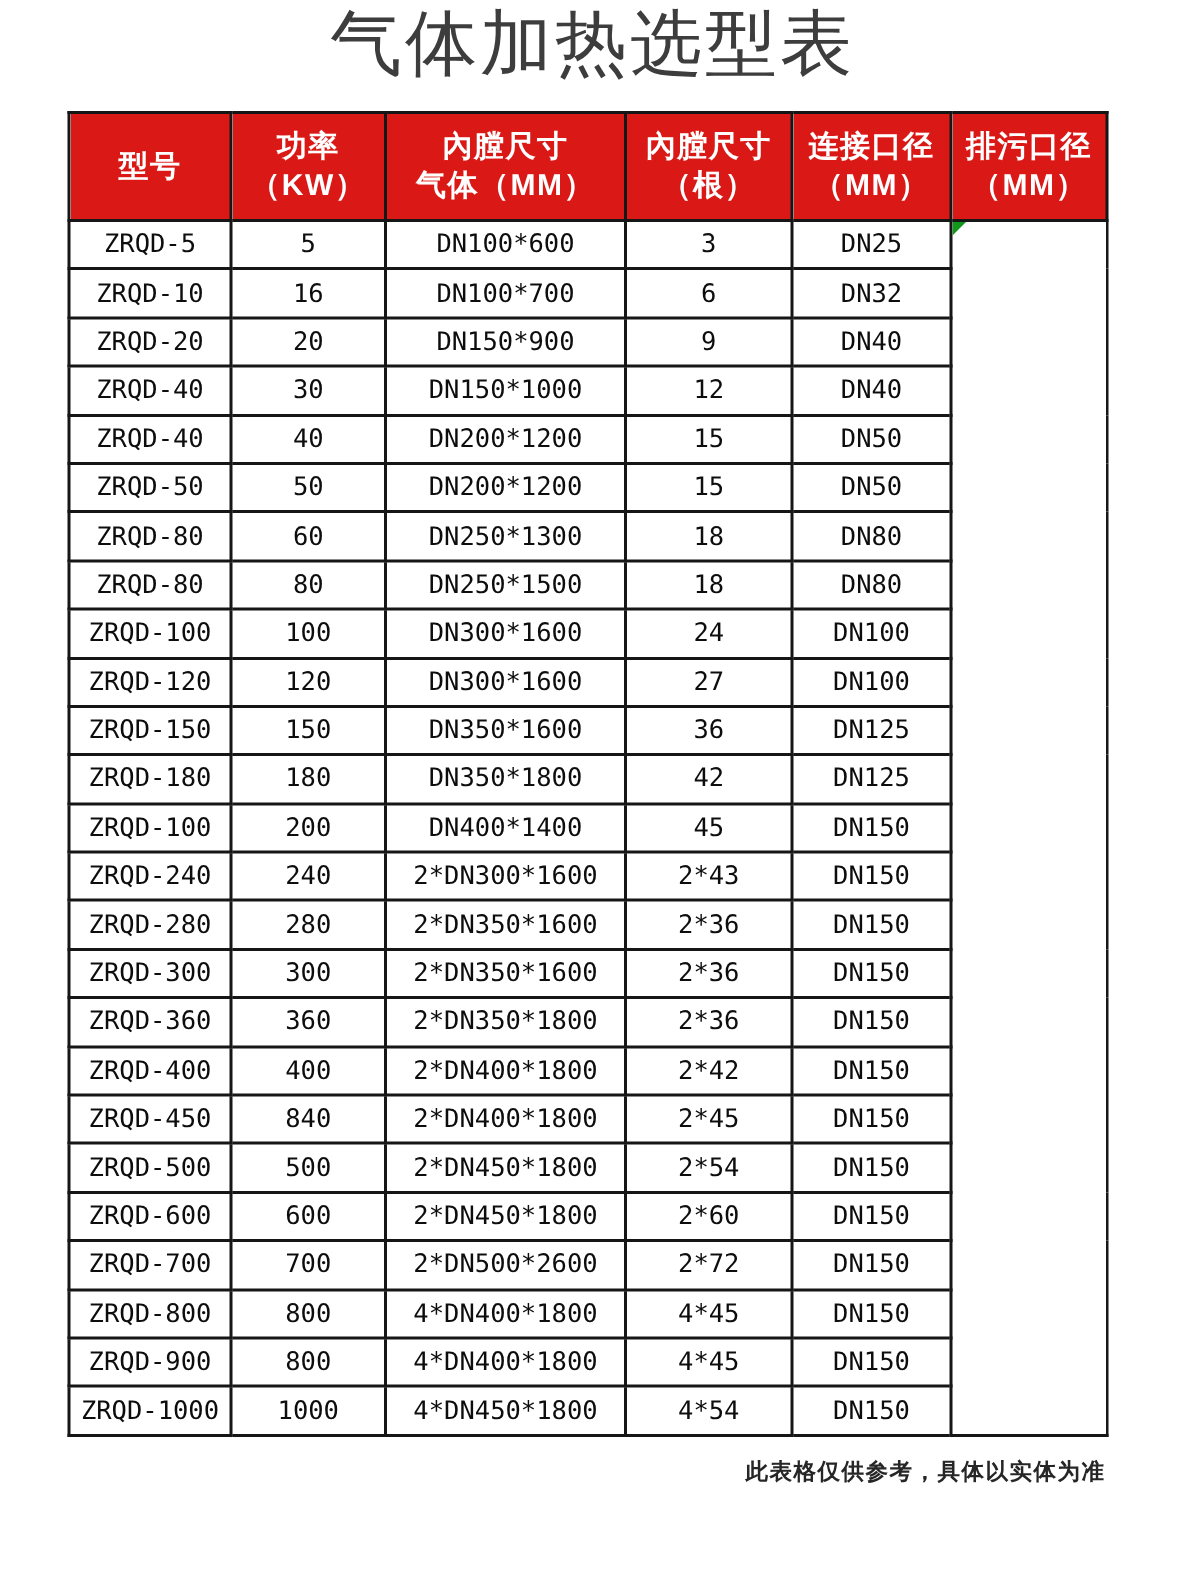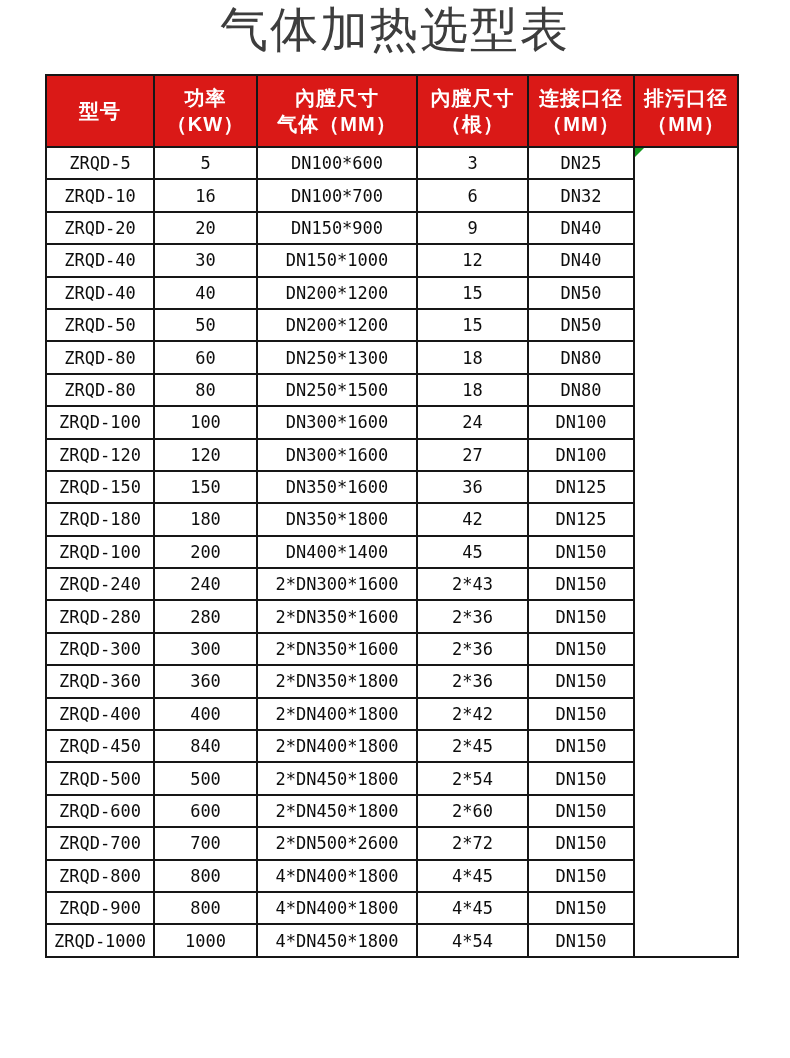--- a/index.html
+++ b/index.html
@@ -305,14 +305,15 @@
         <tr>
           <td>ZRQD-1000</td>
           <td>1000</td>
           <td>4*DN450*1800</td>
           <td>4*54</td>
           <td>DN150</td>
         </tr>
       </tbody>
   </table>
 
+  <div class="footnote">此表格仅供参考，具体以实体为准</div>
 
 </main>
 
 </body></html>

